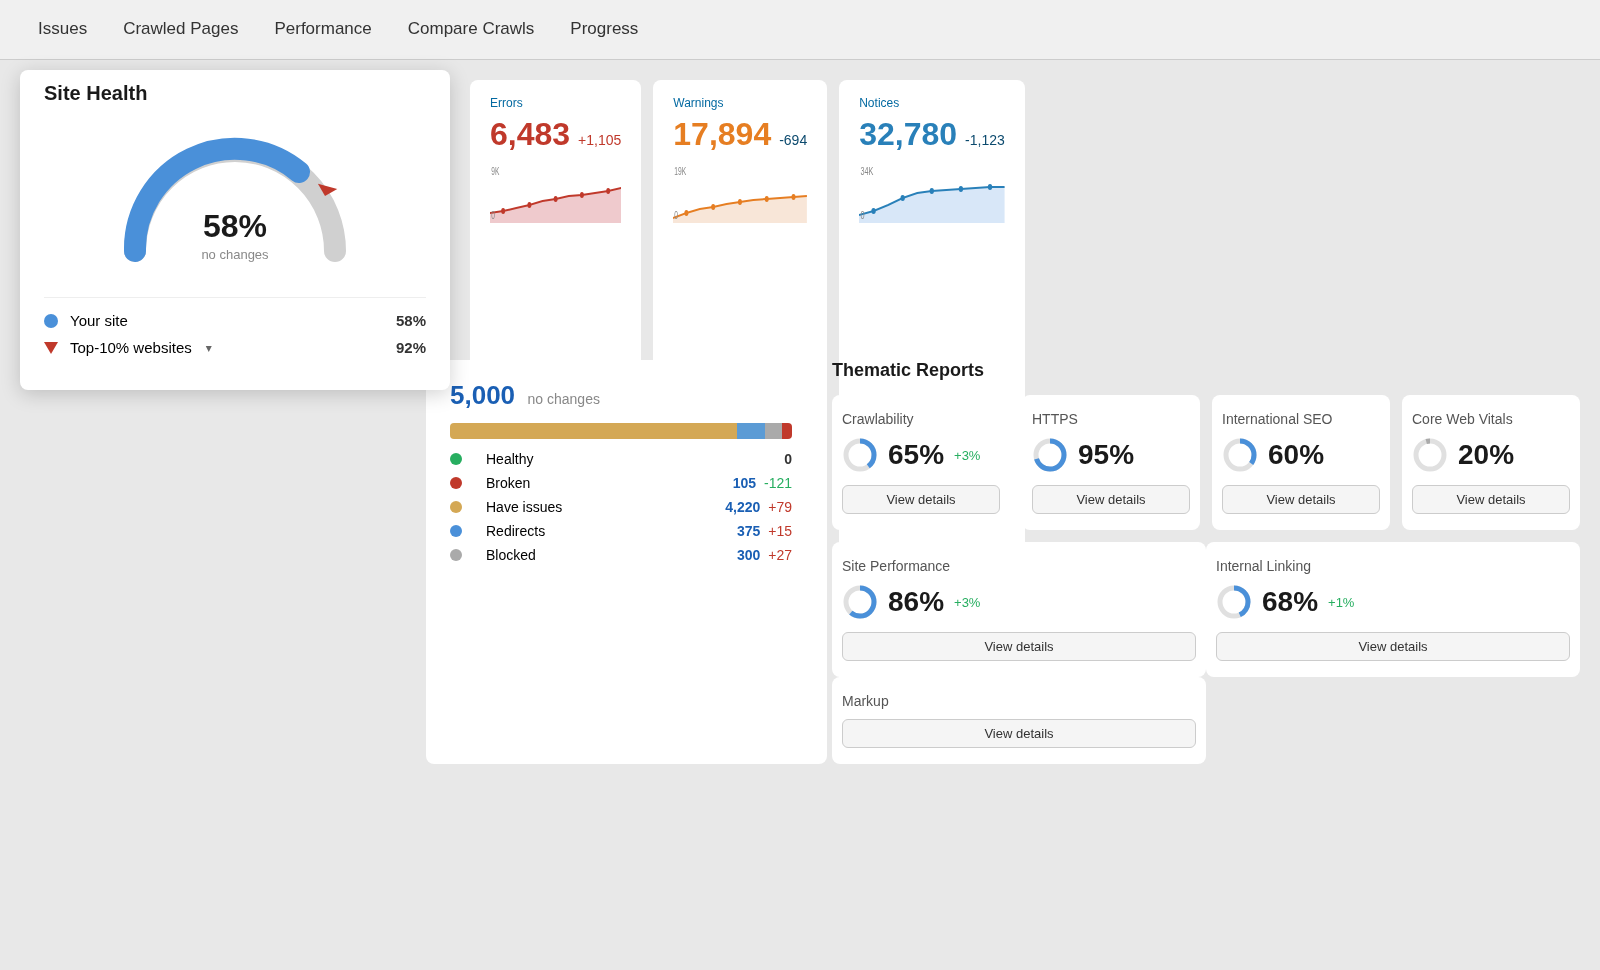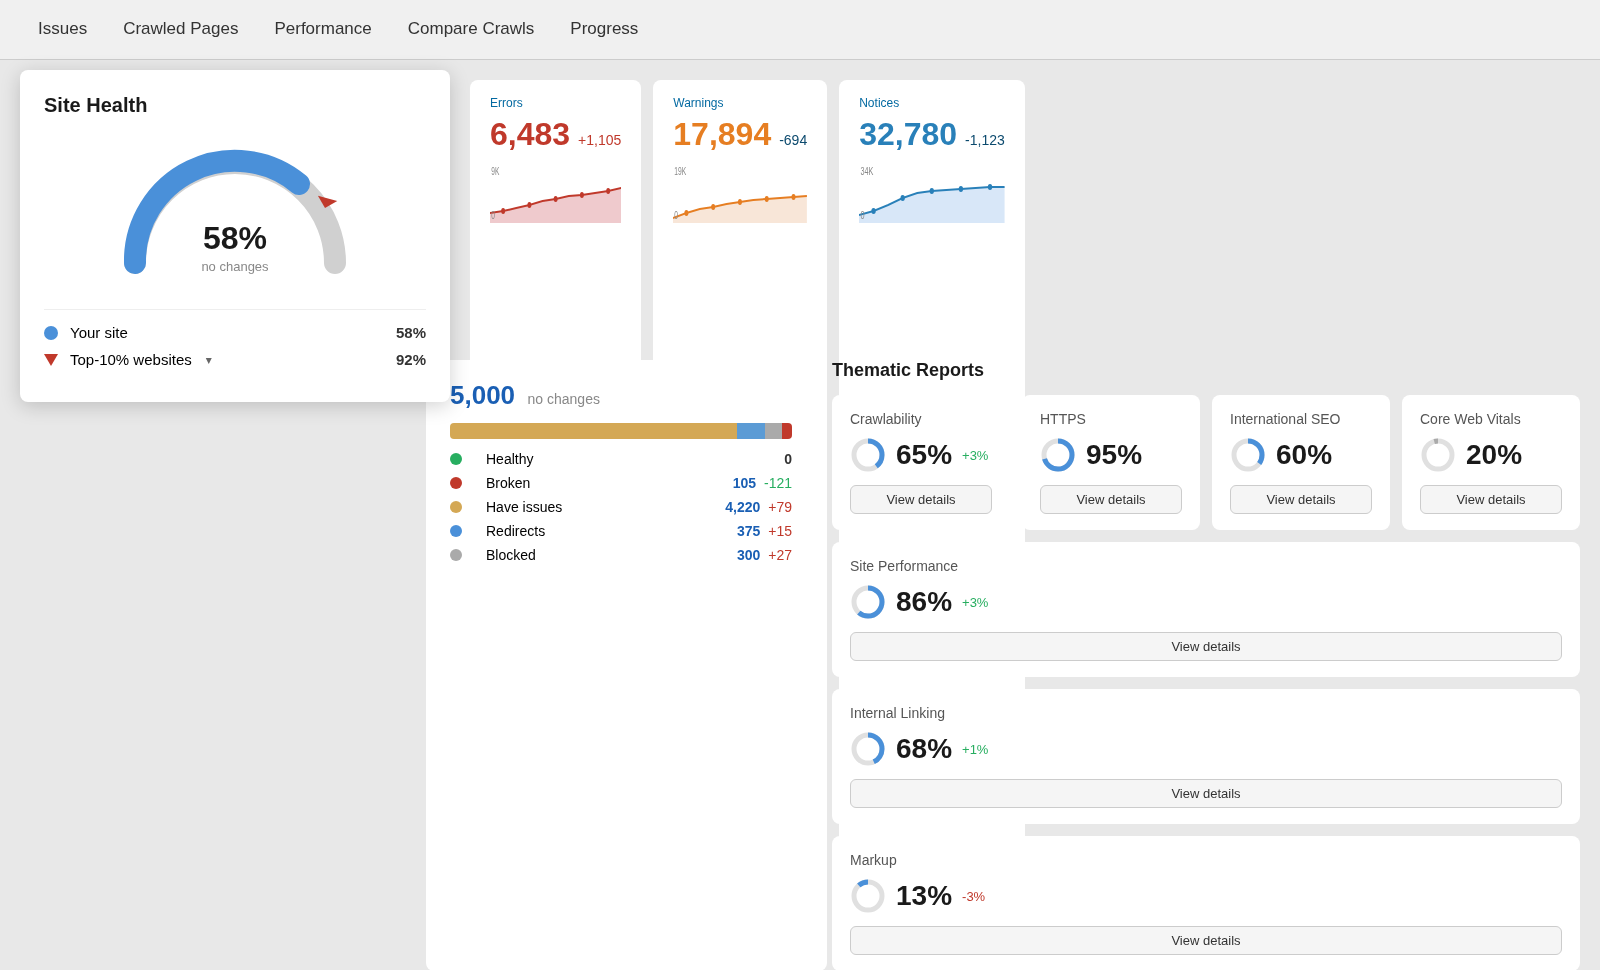--- a/index.html
+++ b/index.html
@@ -44,21 +44,21 @@
       grid-template-rows: auto auto;
       gap: 16px;
       position: relative;
     }
 
     
     .site-health-card {
       background: #fff;
       border-radius: 8px;
       box-shadow: 0 4px 20px rgba(0,0,0,0.18);
-      padding: 24px 24px 24px;
+      padding: 12px 24px 24px;
       position: absolute;
       top: 10px;
       left: 20px;
       width: 430px;
       z-index: 100;
     }
     .site-health-title {
       font-size: 20px;
       font-weight: 700;
       color: #1a1a1a;
@@ -243,21 +243,21 @@
     }
     .thematic-grid {
       display: grid;
       grid-template-columns: repeat(4, 1fr);
       gap: 12px;
       margin-bottom: 12px;
     }
     .thematic-card {
       background: #fff;
       border-radius: 8px;
-      padding: 16px 18px;
+      padding: 16px 10px;
     }
     .thematic-card-title {
       font-size: 14px;
       color: #555;
       margin-bottom: 10px;
     }
     .thematic-value-row {
       display: flex;
       align-items: center;
       gap: 10px;
@@ -281,22 +281,21 @@
       font-size: 13px;
       color: #333;
       cursor: pointer;
       width: 100%;
       text-align: center;
     }
 
     
     .thematic-grid-bottom {
       display: grid;
-      grid-template-columns: repeat(1, 1fr);
-      gap: 12px;
+      grid-template-columns: repeat(2, 1fr);
       border-radius: 20px;
     }
   </style>
 </head>
 <body>
 
 <nav class="nav-bar">
   <div class="nav-item">
     <span>Issues</span>
   </div>
@@ -518,28 +517,20 @@
               <circle cx="18" cy="18" r="14" fill="none" stroke="#4a90d9" stroke-width="5" stroke-dasharray="59.8 87.96" stroke-dashoffset="22" transform="rotate(-90 18 18)"></circle>
             </svg>
             <span class="thematic-pct">68%</span>
             <span class="thematic-change green">+1%</span>
           </div>
           <button class="view-details-btn">View details</button>
         </div>
 
         <div class="thematic-card">
           <div class="thematic-card-title">Markup</div>
-          <div class="thematic-value-row">
-            <svg width="36" height="36" viewBox="0 0 36 36">
-              <circle cx="18" cy="18" r="14" fill="none" stroke="#e0e0e0" stroke-width="5"></circle>
-              <circle cx="18" cy="18" r="14" fill="none" stroke="#4a90d9" stroke-width="5" stroke-dasharray="11.4 87.96" stroke-dashoffset="22" transform="rotate(-90 18 18)"></circle>
-            </svg>
-            <span class="thematic-pct">13%</span>
-            <span class="thematic-change red">-3%</span>
-          </div>
           <button class="view-details-btn">View details</button>
         </div>
       </div>
     </div>
   </div>
 
   <div class="site-health-card">
     <div class="site-health-title">Site Health</div>
 
     <div class="gauge-container">

